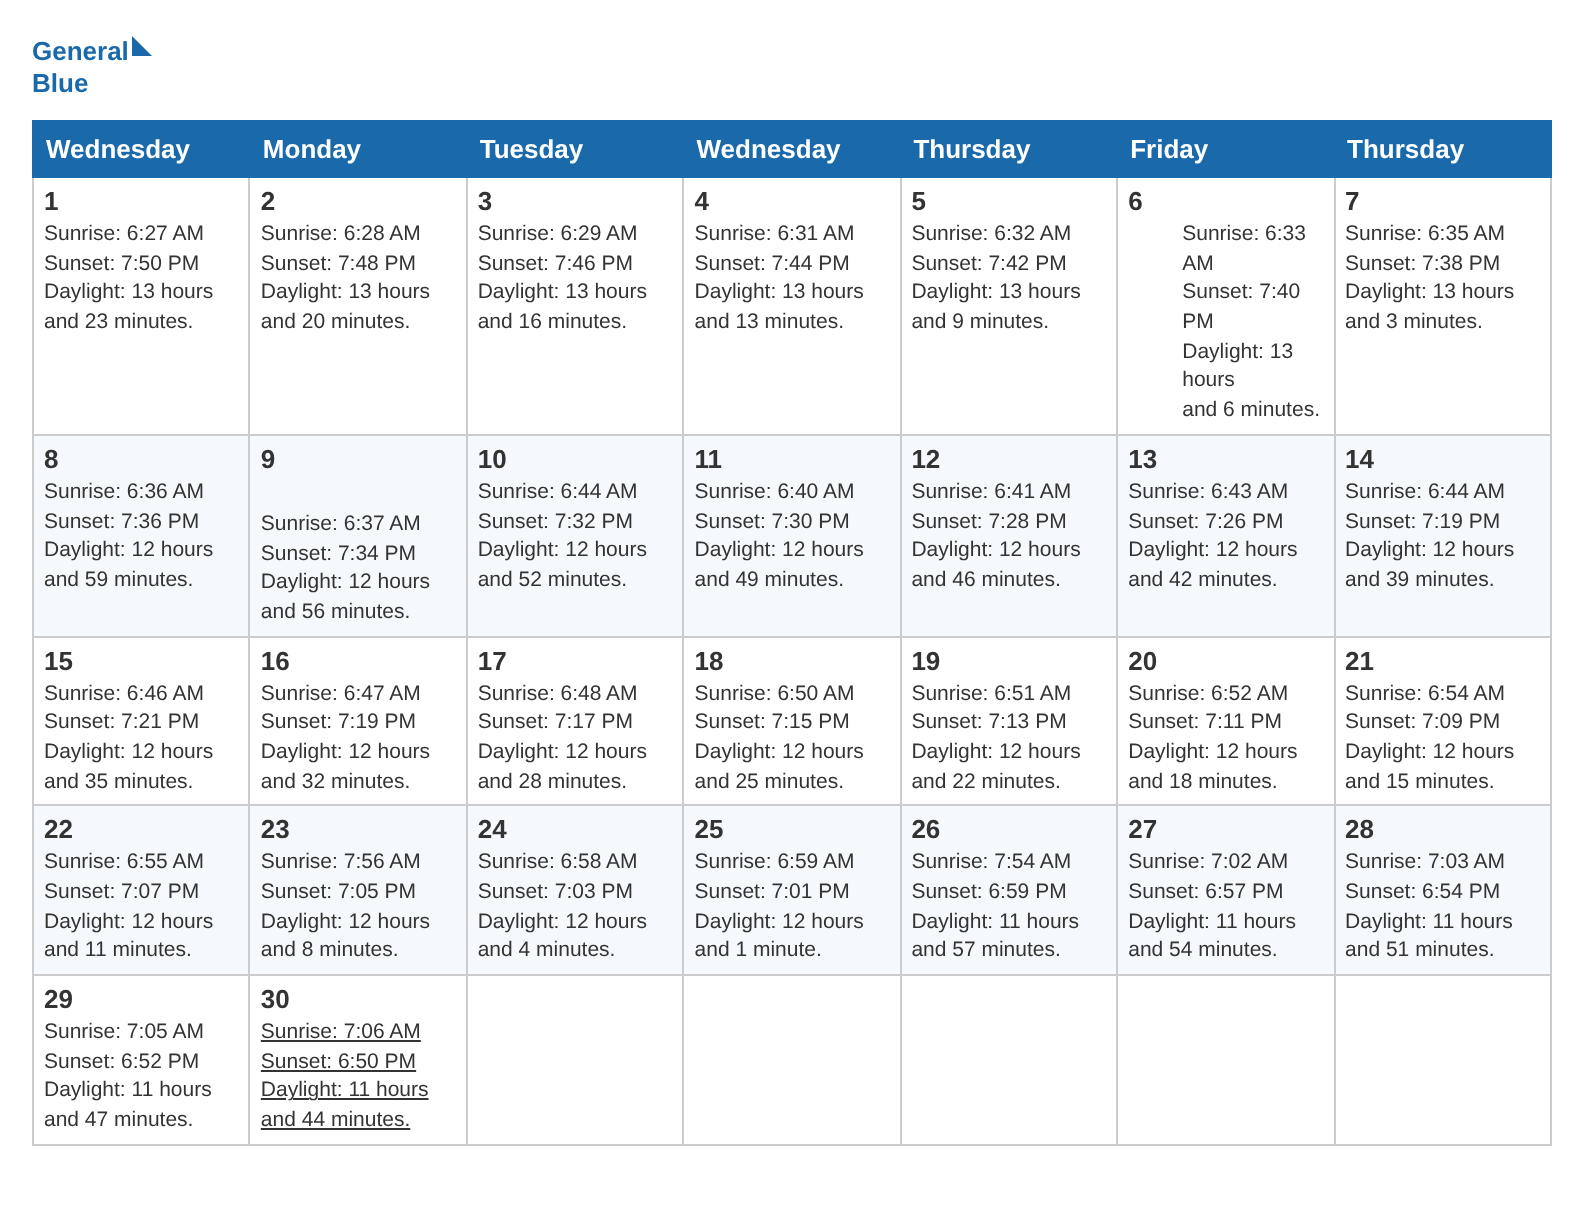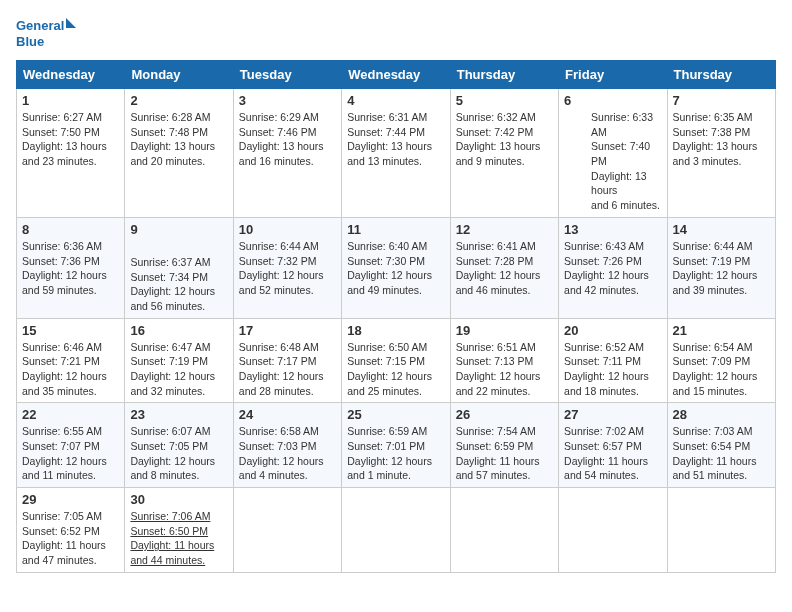--- a/index.html
+++ b/index.html
@@ -259,21 +259,21 @@
       <tr>
         <td>
           <span class="day-num">22</span>
           <div class="day-info" style="white-space: pre-line;">Sunrise: 6:55 AM
 Sunset: 7:07 PM
 Daylight: 12 hours
 and 11 minutes.</div>
         </td>
         <td>
           <span class="day-num">23</span>
-          <div class="day-info" style="white-space: pre-line;">Sunrise: 6:07 AM
+          <div class="day-info" style="white-space: pre-line;">Sunrise: 7:56 AM
 Sunset: 7:05 PM
 Daylight: 12 hours
 and 8 minutes.</div>
         </td>
         <td>
           <span class="day-num">24</span>
           <div class="day-info" style="white-space: pre-line;">Sunrise: 6:58 AM
 Sunset: 7:03 PM
 Daylight: 12 hours
 and 4 minutes.</div>

